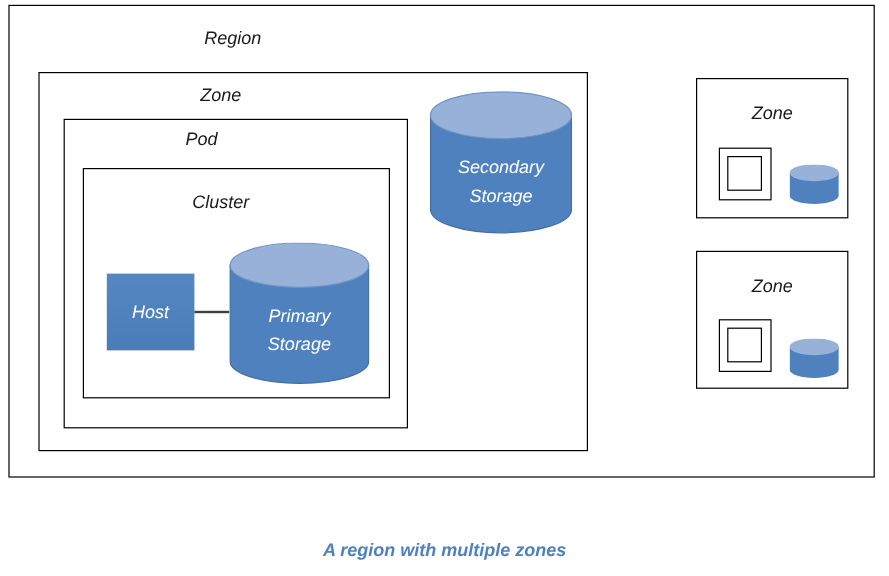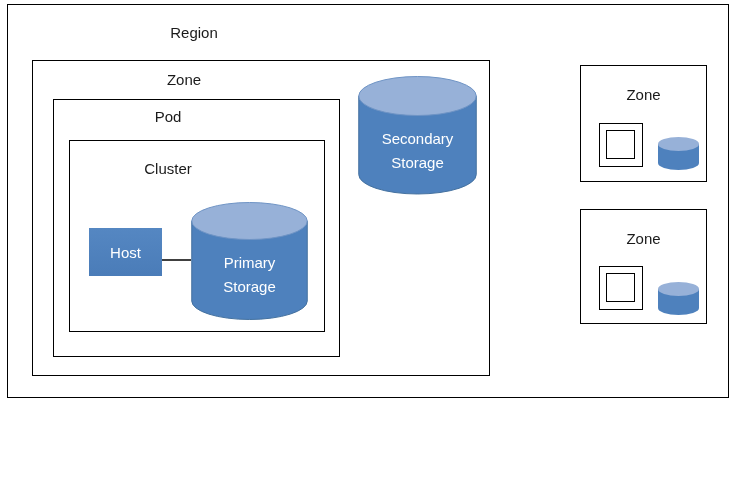--- a/index.html
+++ b/index.html
@@ -3,20 +3,21 @@
 <meta charset="utf-8">
 <style>
   html, body { margin: 0; padding: 0; background: #ffffff; }
   .stage {
     position: relative;
     width: 741px;
     height: 480px;
     background: #ffffff;
     font-family: "Liberation Sans", sans-serif;
     overflow: hidden;
+    font-style: italic;
   }
   .box {
     position: absolute;
     border: 1.5px solid #000000;
     box-sizing: border-box;
     background: transparent;
   }
   .lbl {
     position: absolute;
     font-size: 15px;
@@ -28,21 +29,21 @@
     position: absolute;
     top: 20px;
     left: 0;
     width: 100%;
     text-align: center;
     font-size: 15px;
     color: #1a1a1a;
   }
   .host {
     position: absolute;
-    left: 89px; top: 228px; width: 73px; height: 48px;
+    left: 89px; top: 228px; width: 73px; height: 64px;
     background: linear-gradient(180deg, #5587c2 0%, #4a7cb8 100%);
     color: #ffffff;
     font-size: 15px;
     display: flex; align-items: center; justify-content: center;
     box-sizing: border-box;
   }
   .connector {
     position: absolute;
     left: 162px; top: 259px; width: 29px; height: 2px;
     background: #404040;
@@ -84,21 +85,21 @@
   <div class="box" style="left:7px; top:4px; width:722px; height:394px;"></div>
   <div class="lbl" style="left:194px; top:24px;">Region</div>
 
   <div class="box" style="left:32px; top:60px; width:458px; height:316px;"></div>
   <div class="lbl" style="left:184px; top:71px;">Zone</div>
 
   <div class="box" style="left:53px; top:99px; width:287px; height:258px;"></div>
   <div class="lbl" style="left:168px; top:108px;">Pod</div>
 
   <div class="box" style="left:69px; top:140px; width:256px; height:192px;"></div>
-  <div class="lbl" style="left:168px; top:160px;">Cluster</div>
+  <div class="lbl" style="left:184px; top:160px;">Cluster</div>
 
   <div class="host">
     <span>Host</span>
   </div>
 
   <div class="connector"></div>
 
   <svg class="cyl" style="left:191px; top:202px;" width="117" height="118" viewBox="0 0 117 118">
     <path d="M0.75,19 V99 a57.75,18.5 0 0 0 115.5,0 V19 Z" stroke="#44719f" stroke-width="1" fill="#4e81bd"></path>
     <ellipse cx="58.5" cy="19" rx="57.75" ry="18.5" stroke="#6f94c5" stroke-width="1" fill="#97b1d8"></ellipse>
@@ -128,14 +129,15 @@
     <div class="zone-small-label">Zone</div>
     <div class="sq-outer" style="top:56px;">
       <div class="sq-inner"></div>
     </div>
     <svg class="mini-cyl" style="top:72px;" width="41" height="33" viewBox="0 0 41 33">
       <path d="M0,7 V26 a20.5,7 0 0 0 41,0 V7 Z" fill="#4e81bd"></path>
       <ellipse cx="20.5" cy="7" rx="20.5" ry="7" fill="#97b1d8"></ellipse>
     </svg>
   </div>
 
+  <div class="caption">A region with multiple zones</div>
 
 </div>
 
 </body></html>

